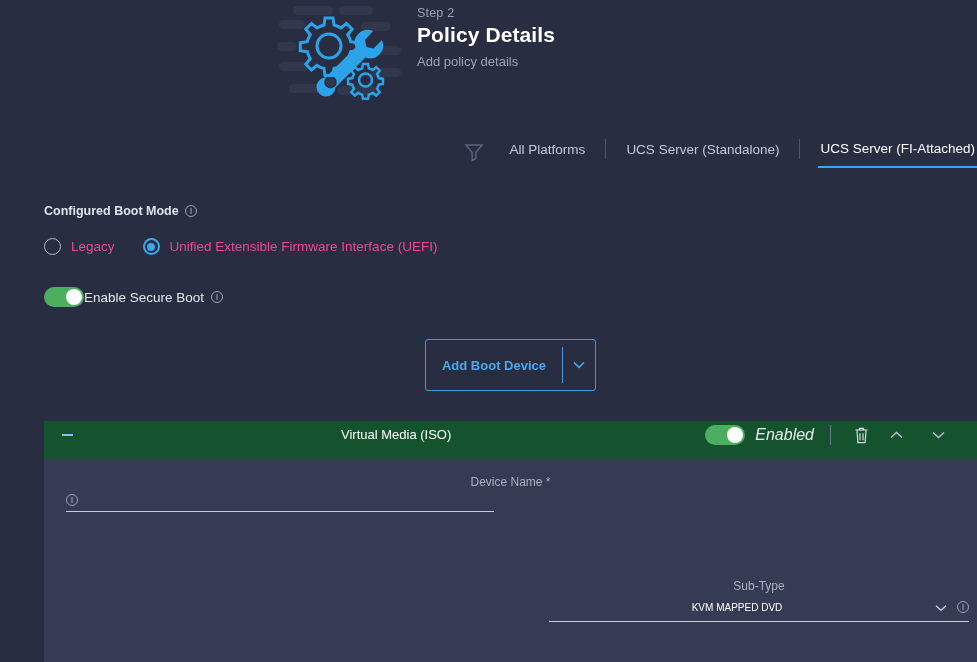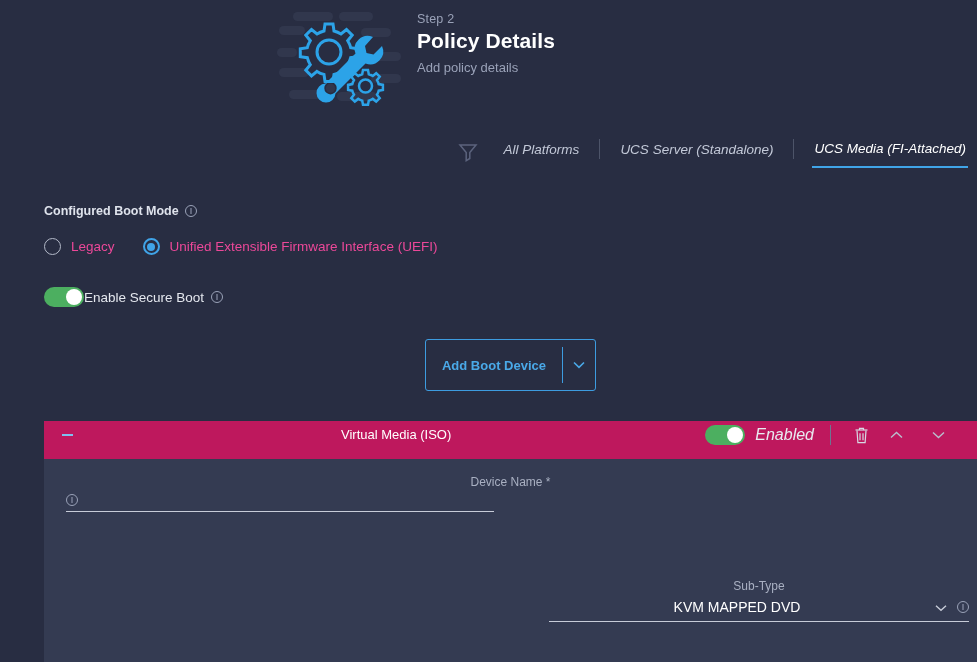--- a/index.html
+++ b/index.html
@@ -12,21 +12,21 @@
     background: #282d42;
     font-family: "Liberation Sans", sans-serif;
     color: #e4e7ee;
     position: relative;
   }
 
   
   .header {
     display: flex;
     align-items: flex-start;
-    padding: 8px 0 0 0;
+    padding: 2px 0 0 0;
     height: 112px;
   }
   .header-illo {
     width: 130px;
     height: 100px;
     margin-left: 275px;
     flex: 0 0 auto;
     position: relative;
   }
   .header-text {
@@ -50,23 +50,22 @@
     font-size: 13px;
     color: #9aa2b8;
   }
 
   
   .tabbar {
     display: flex;
     align-items: center;
     justify-content: flex-end;
     height: 44px;
-    padding-right: 9px;
+    padding-right: 0;
     margin-top: 18px;
-    font-style: italic;
   }
   .filter-icon {
     width: 24px;
     height: 24px;
     margin-right: 22px;
     opacity: .75;
   }
   .tab {
     font-size: 13.5px;
     color: #c3c9d8;
@@ -208,21 +207,21 @@
     width: 32px;
   }
 
   
   .device-panel {
     margin-top: 30px;
     width: 933px;
   }
   .device-head {
     height: 38px;
-    background: #be185d;
+    background: #14532d;
     display: flex;
     align-items: center;
     padding: 0 0 11px 18px;
   }
   .collapse-dash {
     width: 11px; height: 2px;
     background: #7fbfef;
     margin-right: 14px;
     flex: 0 0 auto;
     cursor: pointer;
@@ -289,21 +288,21 @@
   .select-field {
     width: 420px;
     border-bottom: 1.5px solid #c7ccd8;
     display: flex;
     align-items: center;
     gap: 10px;
     padding-bottom: 5px;
   }
   .select-field .val {
     flex: 1;
-    font-size: 14px;
+    font-size: 10px;
     color: #ffffff;
   }
 </style>
 </head>
 <body>
 
 <div class="header">
   <div class="header-illo">
     <svg width="130" height="100" viewBox="0 0 130 100">
       <g fill="#31374d">
@@ -345,21 +344,21 @@
 <div class="tabbar">
   <span class="filter-icon">
     <svg width="24" height="24" viewBox="0 0 24 24" fill="none" stroke="#6d7591" stroke-width="1.5">
       <path d="M4 5 h16 l-6.2 7.4 v6.1 l-3.6 2.1 v-8.2 z"></path>
     </svg>
   </span>
   <div class="tab">All Platforms</div>
   <div class="tab-sep"></div>
   <div class="tab">UCS Server (Standalone)</div>
   <div class="tab-sep"></div>
-  <div class="tab active">UCS Media (FI-Attached)</div>
+  <div class="tab active">UCS Server (FI-Attached)</div>
 </div>
 
 <div class="content">
 
   <div class="field-label">
     <span>Configured Boot Mode</span>
     <span class="info-icon"></span>
   </div>
 
   <div class="radio-row">

